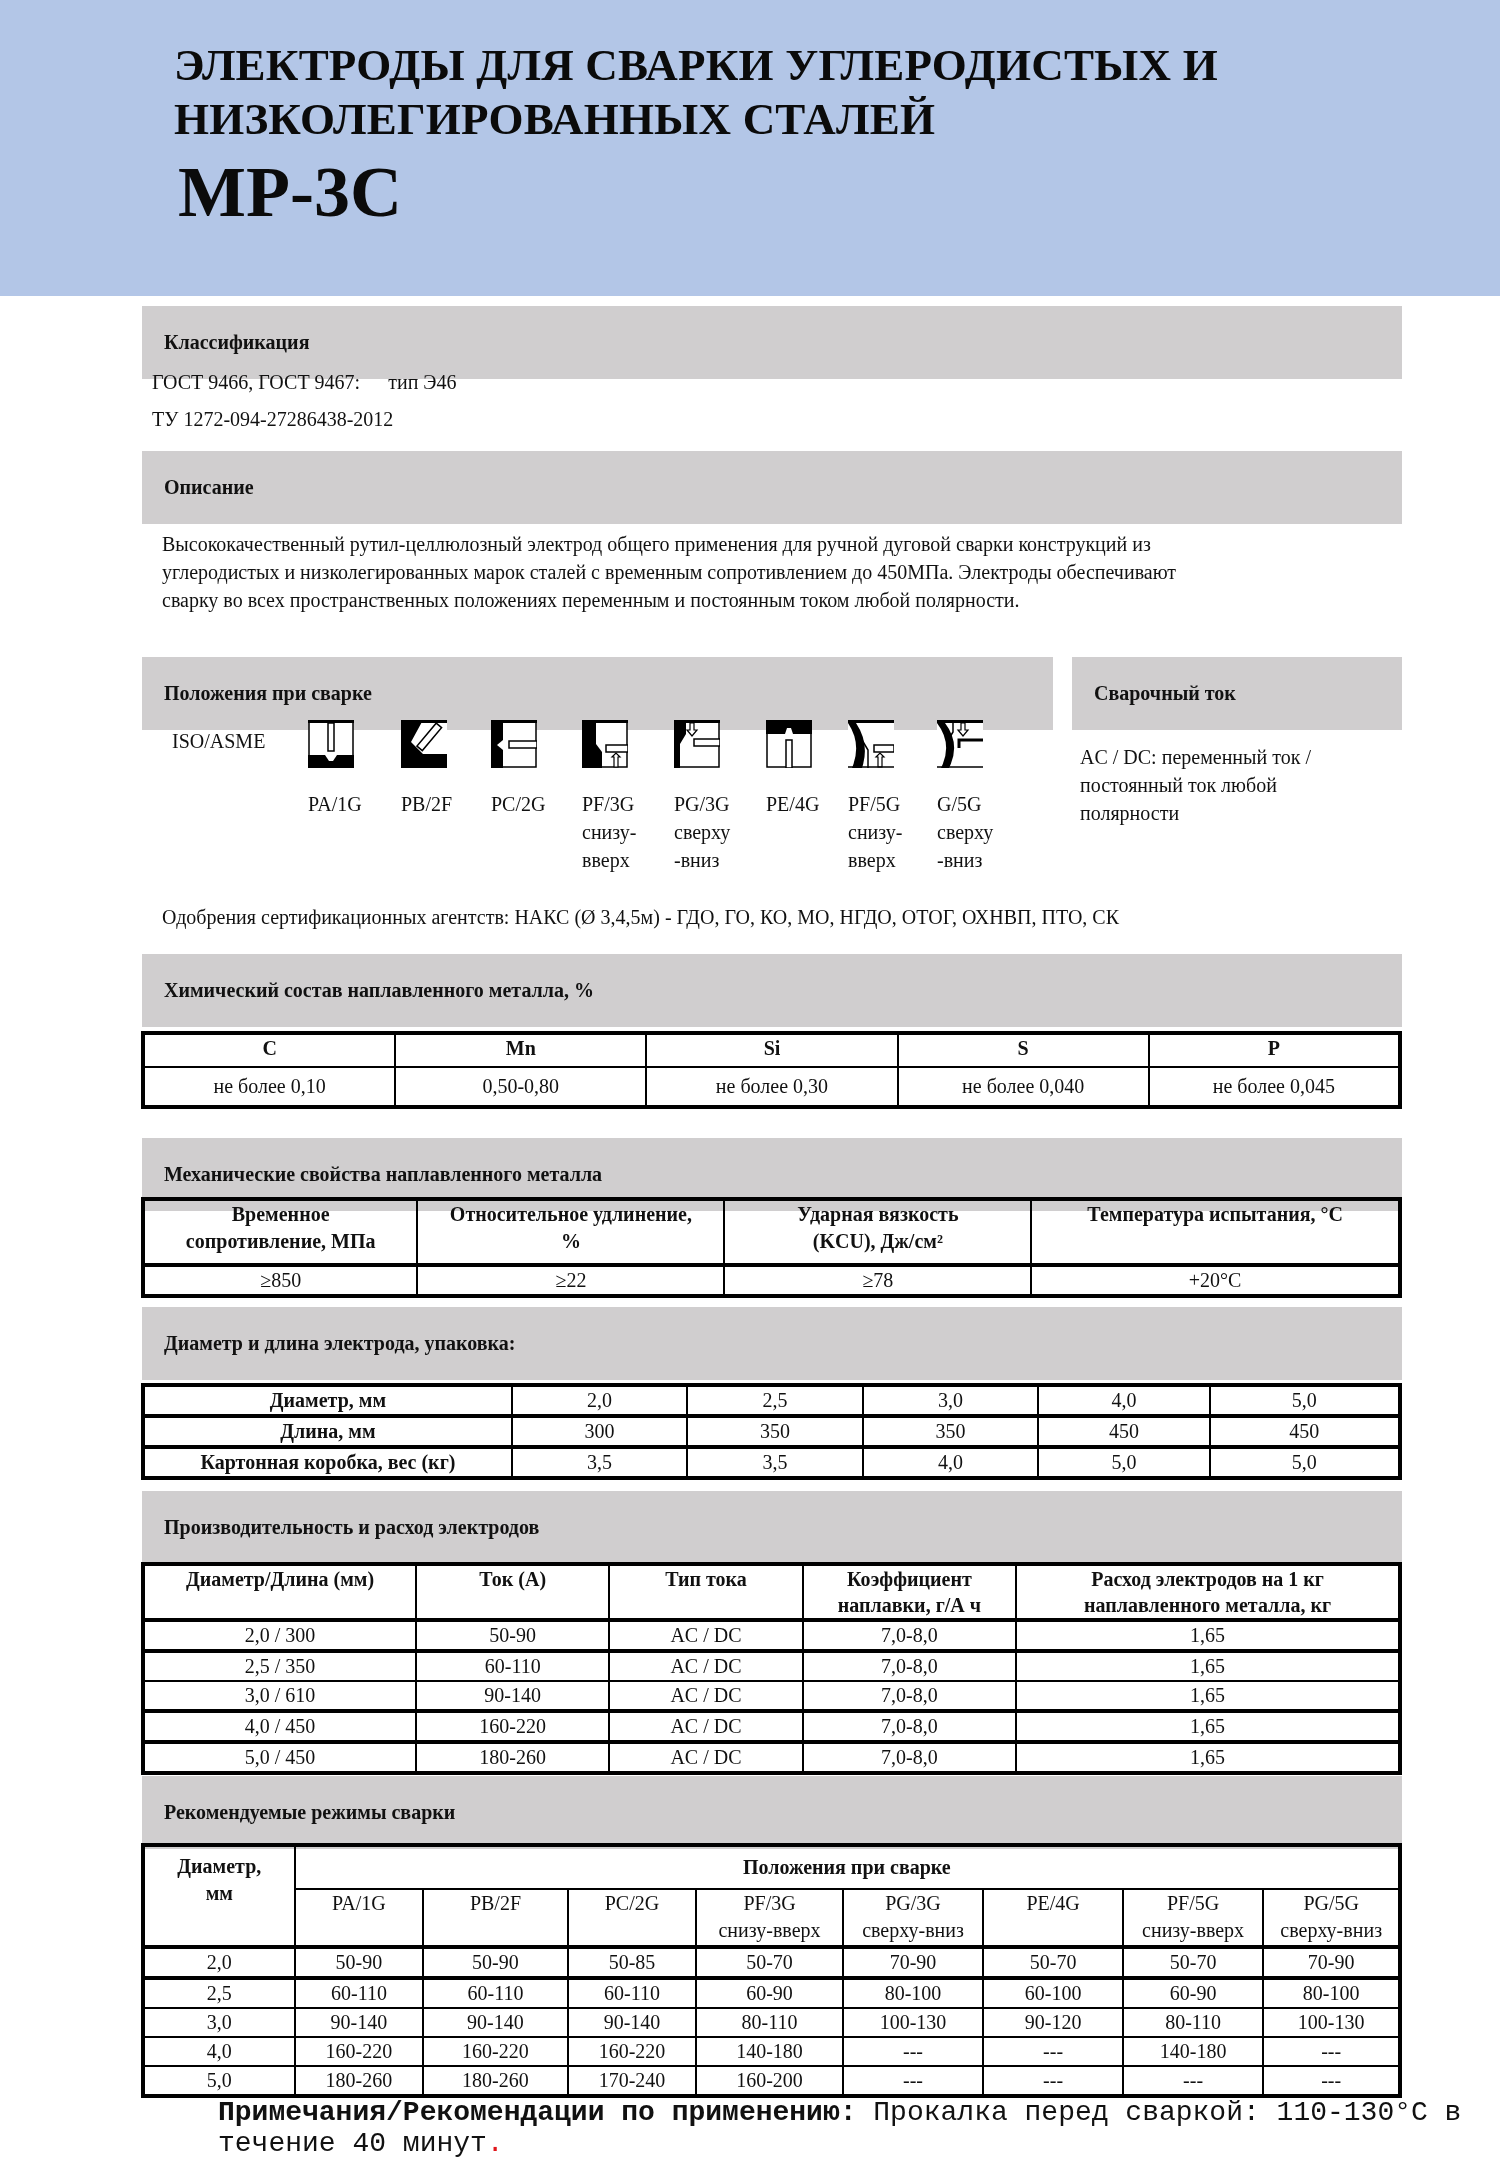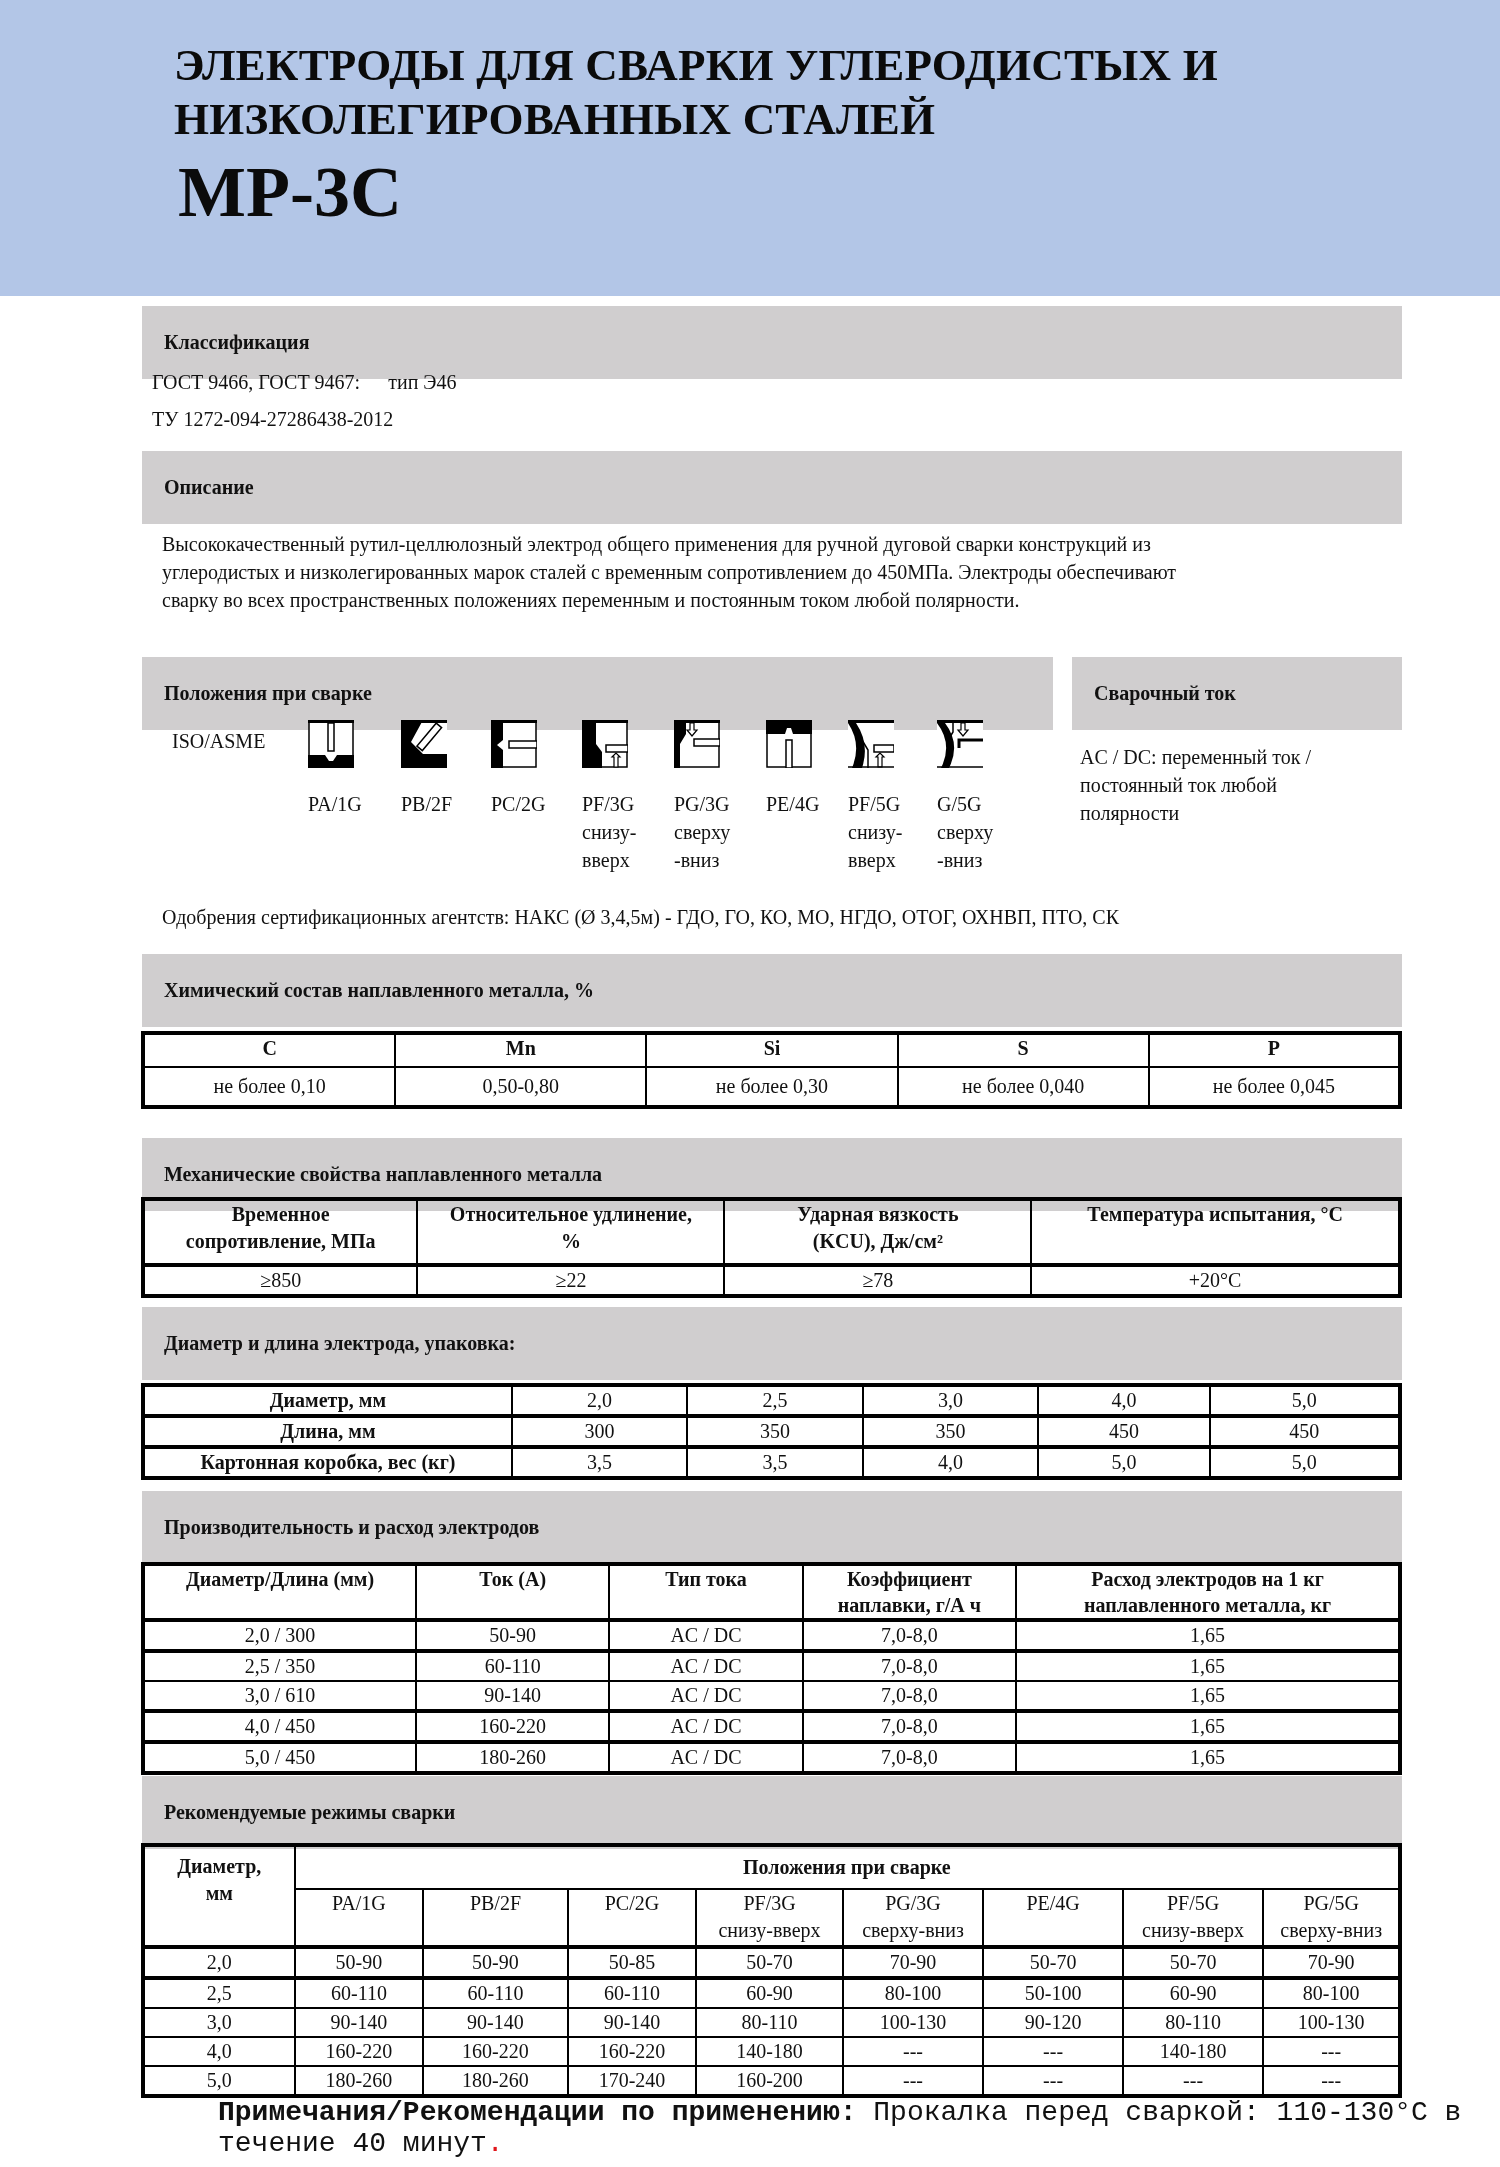--- a/index.html
+++ b/index.html
@@ -416,21 +416,21 @@
     <td>50-70</td>
     <td>70-90</td>
   </tr>
   <tr style="height:27px;" class="thick">
     <td>2,5</td>
     <td>60-110</td>
     <td>60-110</td>
     <td>60-110</td>
     <td>60-90</td>
     <td>80-100</td>
-    <td>50-100</td>
+    <td>60-100</td>
     <td>60-90</td>
     <td>80-100</td>
   </tr>
   <tr style="height:27px;">
     <td>3,0</td>
     <td>90-140</td>
     <td>90-140</td>
     <td>90-140</td>
     <td>80-110</td>
     <td>100-130</td>

